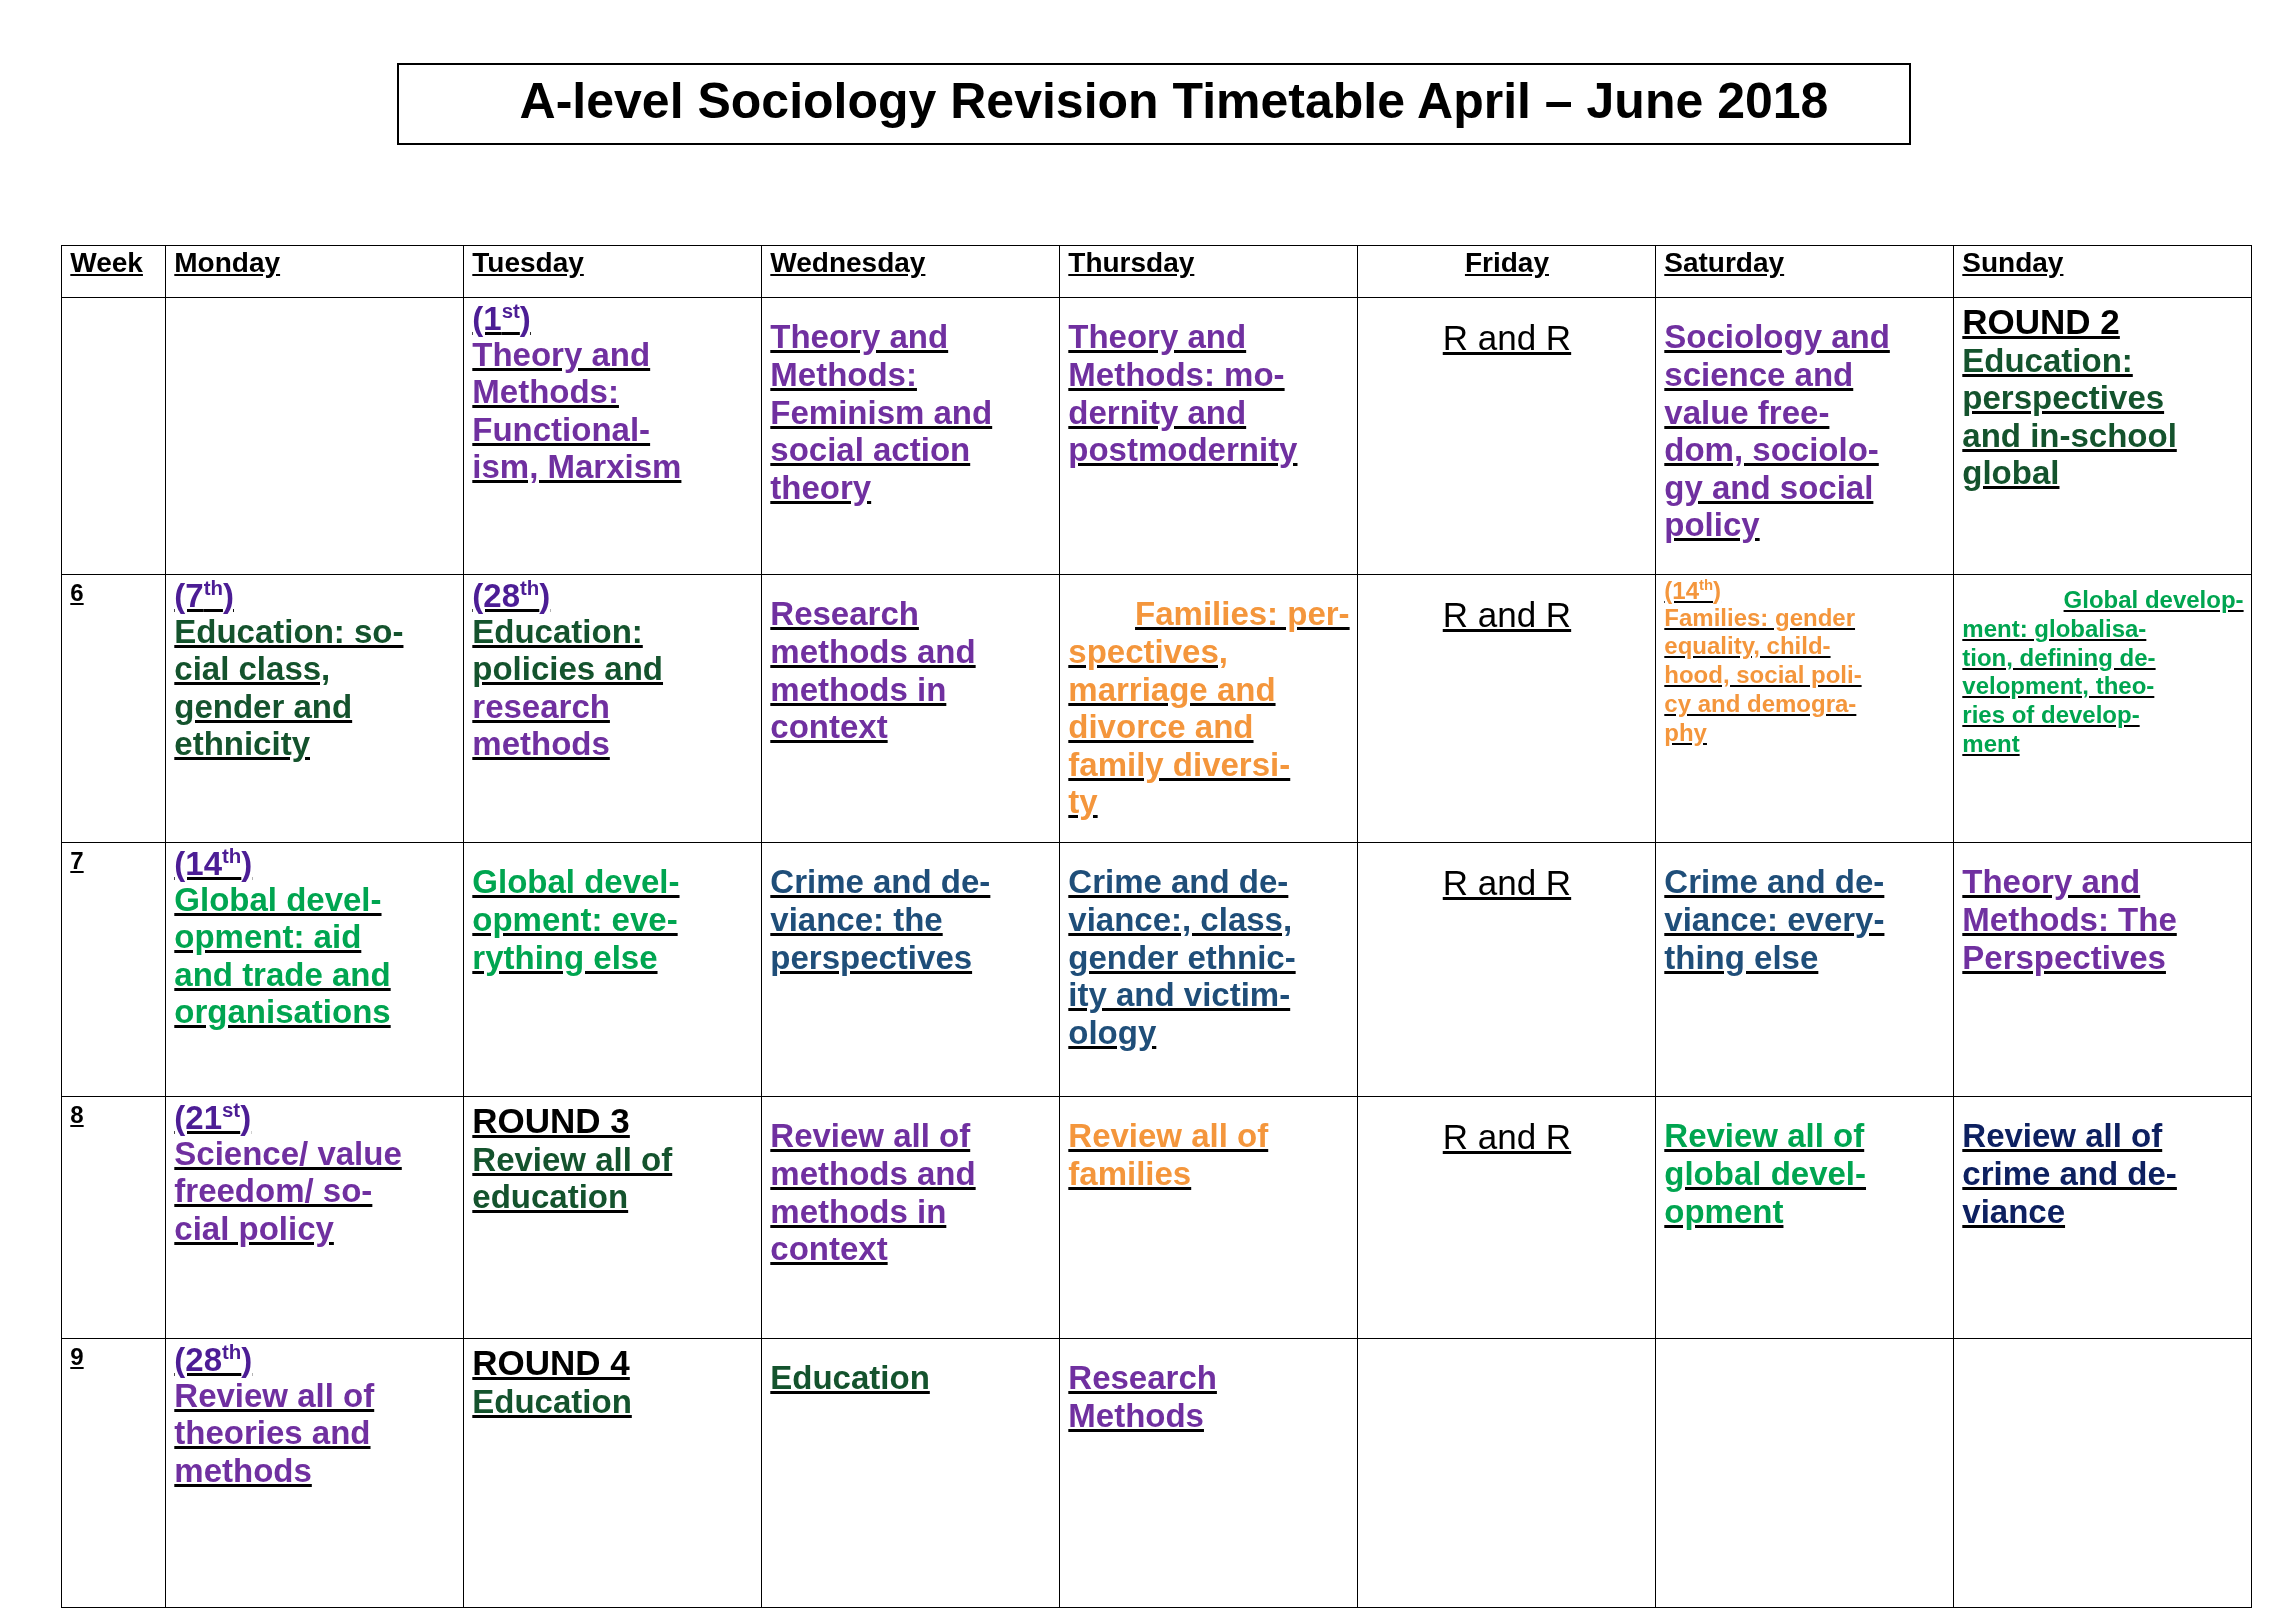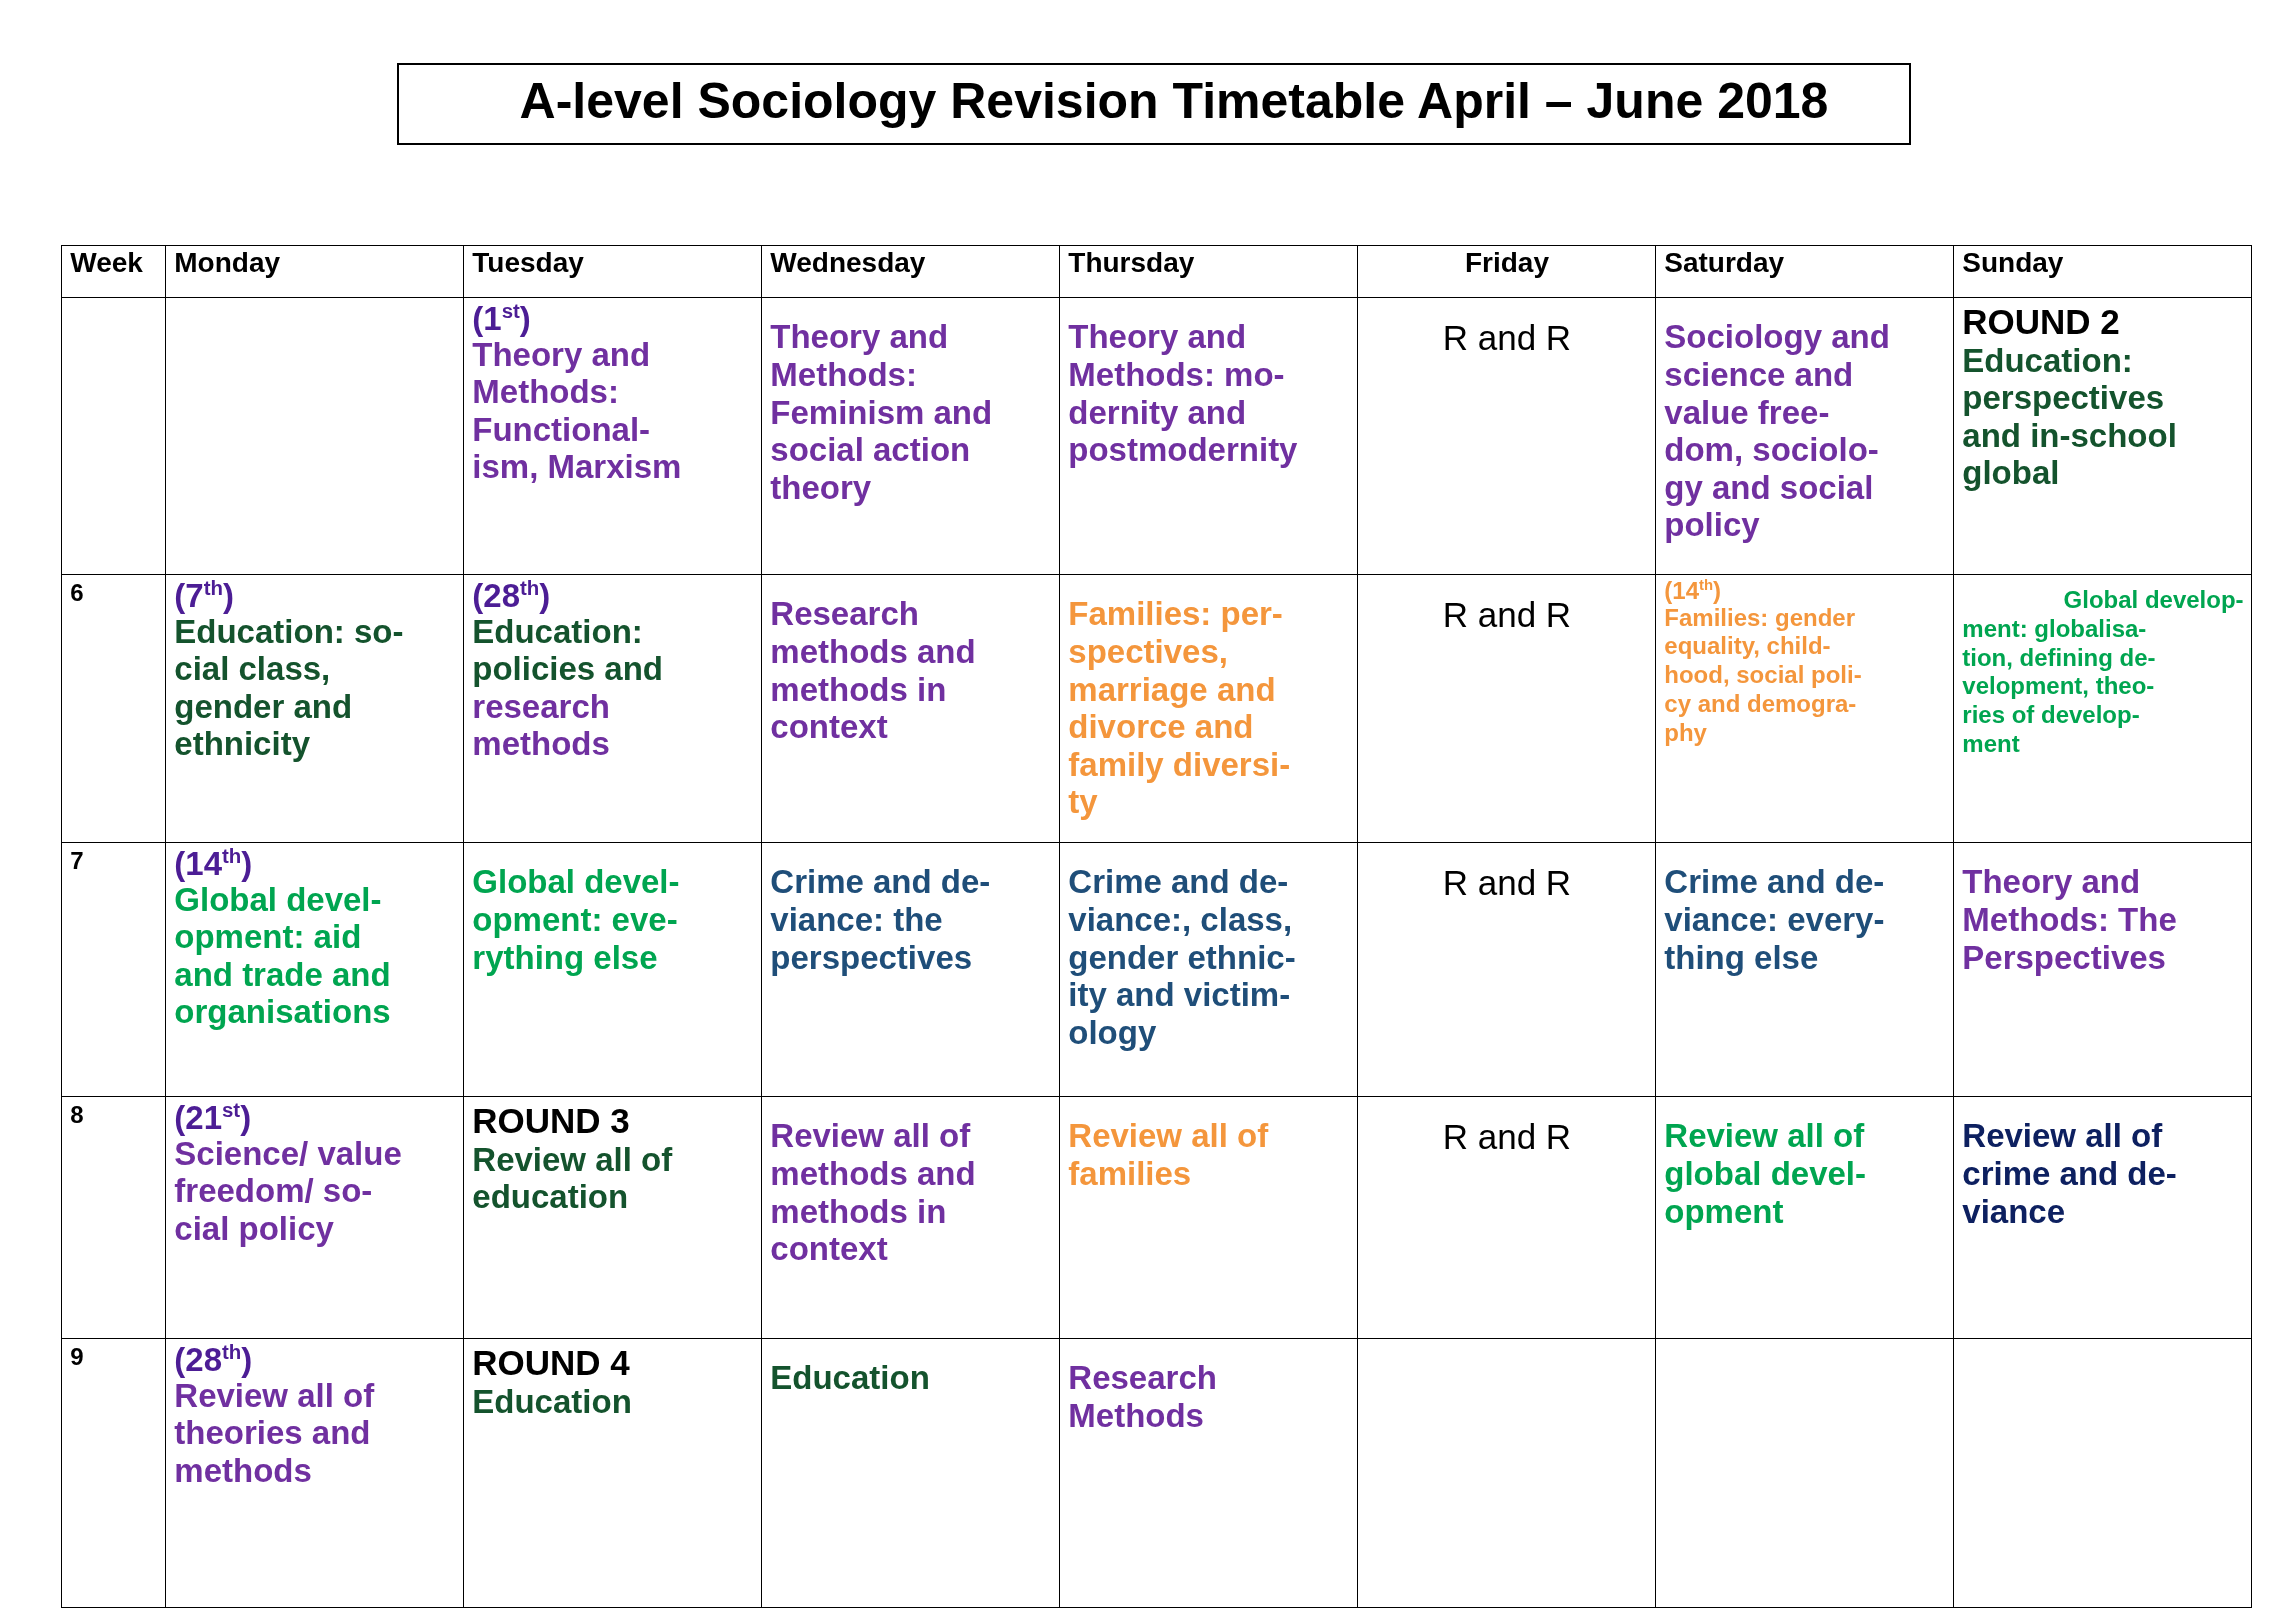--- a/index.html
+++ b/index.html
@@ -57,20 +57,21 @@
   .cal-wrap {
     position: absolute;
     left: 61px;
     top: 245px;
     width: 2193px;
   }
   table.cal {
     border-collapse: collapse;
     table-layout: fixed;
     width: 2020px;
+    text-decoration: underline;
   }
   table.cal td {
     vertical-align: top;
     border: 1.8px solid #000000;
     padding: 3.7px 7.4px 3.7px 8.3px;
     box-sizing: border-box;
     background: #ffffff;
   }
 
   
@@ -271,21 +272,21 @@
             <td>
               <span class="cell">
                 <span class="line c-purple" style="margin-top: 16.6px;">Research</span>
                 <span class="line c-purple">methods and</span>
                 <span class="line c-purple">methods in</span>
                 <span class="line c-purple">context</span>
               </span>
             </td>
             <td>
               <span class="cell">
-                <span class="line c-orange" style="margin-top: 16.6px;">Families: per-</span>
+                <span class="line c-orange" style="margin-top: 16.6px; text-align: right;">Families: per-</span>
                 <span class="line c-orange">spectives,</span>
                 <span class="line c-orange">marriage and</span>
                 <span class="line c-orange">divorce and</span>
                 <span class="line c-orange">family diversi-</span>
                 <span class="line c-orange">ty</span>
               </span>
             </td>
             <td class="shade">
               <span class="cell">
                 <span class="line c-black plain" style="margin-top: 16.6px;">R and R</span>

